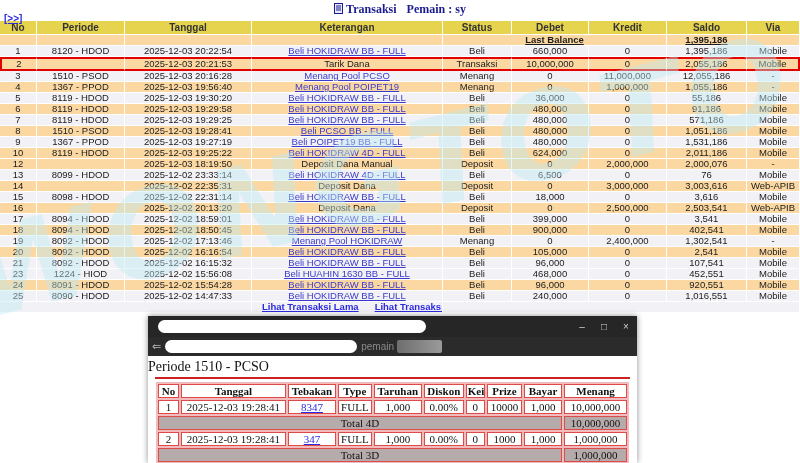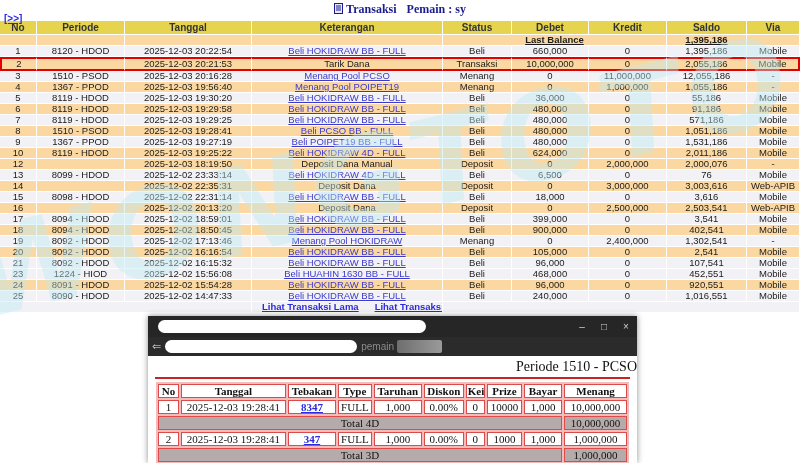--- a/index.html
+++ b/index.html
@@ -49,32 +49,32 @@
   .tab-pill{width:268px;height:13px;background:#fff;border-radius:8px;margin-left:10px;}
   .win-controls{margin-left:auto;display:flex;align-items:center;color:#cfcfcf;
     font-size:10px;}
   .win-controls span{width:22px;text-align:center;cursor:pointer;}
   .addressbar{height:19px;background:#2b2b2b;display:flex;align-items:center;}
   .back-icon{color:#b5b5b5;font-size:11px;margin:0 4px;cursor:pointer;}
   .url-pill{width:192px;height:13px;background:#fff;border-radius:7px;}
   .url-text{color:#8a8a8a;font-size:10px;margin-left:4px;}
   .url-blob{width:45px;height:13px;margin-left:3px;border-radius:2px;
     background:linear-gradient(90deg,#6e6e6e,#9a9a9a);}
-  .popup-title{text-align:right;font-family:"Liberation Serif",serif;font-size:14px;
+  .popup-title{text-align:left;font-family:"Liberation Serif",serif;font-size:14px;
     color:#111;padding-top:3px;height:17px;}
   .red-rule{height:2px;background:#cc2222;margin:1px 7px 0 7px;}
   table.ptable{border-collapse:separate;border-spacing:2px;background:#f3bcbc;
     margin:3px auto 0 auto;table-layout:fixed;}
   table.ptable th,table.ptable td{
     border:1px solid #dd4a4a;background:#fff;text-align:center;
     font-family:"Liberation Serif",serif;font-size:11px;height:12px;
     line-height:12px;padding:0 1px;overflow:hidden;white-space:nowrap;color:#111;}
   table.ptable th{font-weight:bold;}
   tr.tot td{background:#b5abab;}
-  a.tlink{color:#2a2ae0;text-decoration:underline;cursor:pointer;font-weight:bold;}
+  a.tlink{color:#2a2ae0;text-decoration:underline;cursor:pointer;font-weight:normal;}
 </style>
 </head>
 <body>
 
 <div class="page-header">
   <span class="doc-icon">
     <svg width="9" height="11" viewBox="0 0 9 11">
         <rect x="0.5" y="0.5" width="8" height="10" fill="#e8e8ff" stroke="#1b1b8f"></rect>
         <line x1="2" y1="3" x2="7" y2="3" stroke="#1b1b8f"></line>
         <line x1="2" y1="5" x2="7" y2="5" stroke="#1b1b8f"></line>

